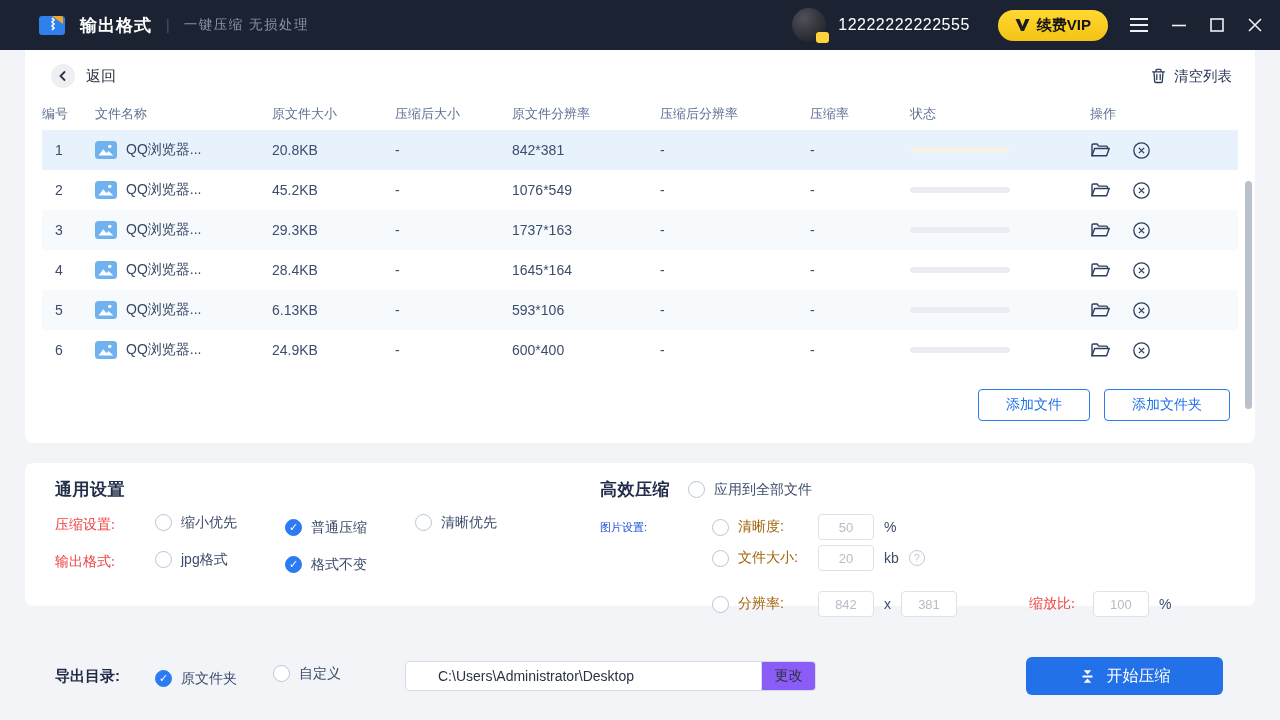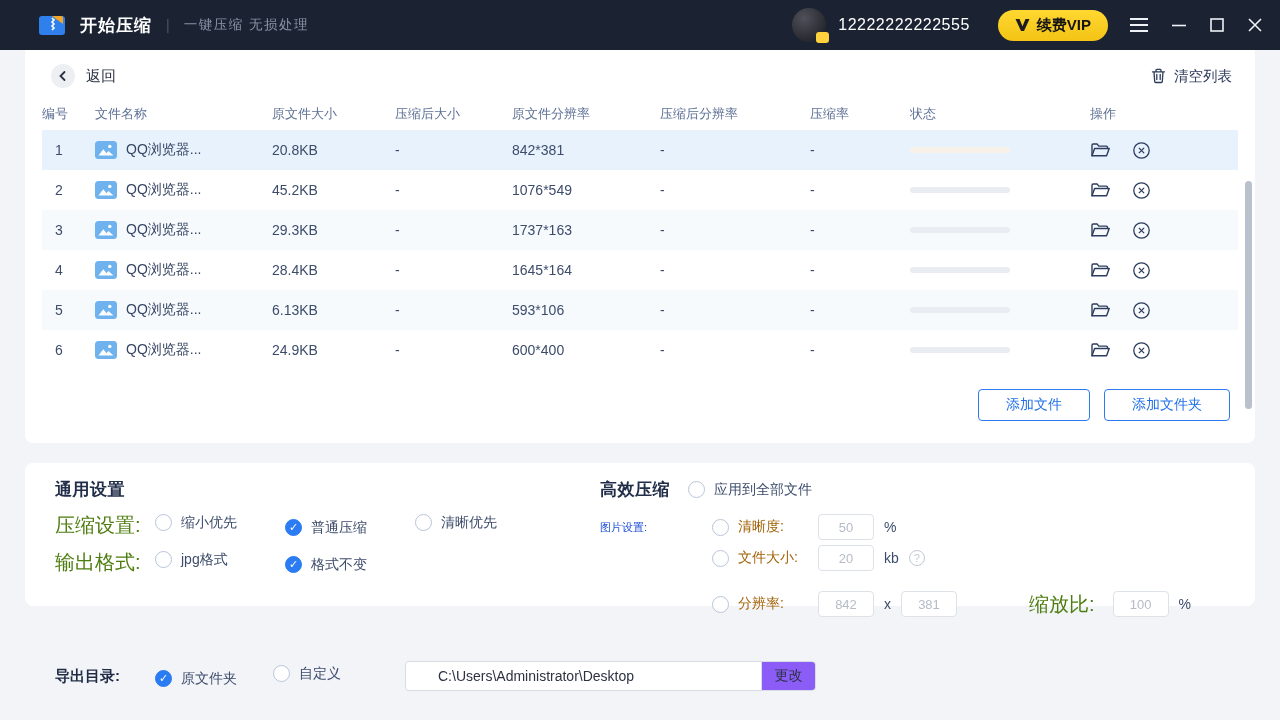--- a/index.html
+++ b/index.html
@@ -62,21 +62,21 @@
   .add-row { display:flex; justify-content:flex-end; gap:14px; padding:19px 25px 22px 0; }
   .add-btn { height:32px; padding:0 27px; background:#fff; border:1px solid #2b7bf3; border-radius:4px;
             color:#2270e8; font-size:14px; cursor:pointer; font-family:inherit; }
 
   
   .panel.settings { display:flex; padding:15px 30px 18px; height:143px; }
   .col-left { width:545px; }
   .col-right { flex:1; }
   .sec-title { font-size:17px; font-weight:bold; color:#222e49; letter-spacing:.5px; }
   .form-row { display:flex; align-items:center; margin-top:11px; height:26px; }
-  .form-label { width:100px; color:#4d7c0f; font-size:20px; flex:none; }
+  .form-label { width:100px; color:#ef4444; font-size:14px; flex:none;font-family:Liberation Serif, serif; }
   .ritem { display:inline-flex; align-items:center; width:130px; cursor:pointer; }
   .radio { width:17px; height:17px; border-radius:50%; border:1px solid #b9c4da; background:#fff;
            display:inline-flex; align-items:center; justify-content:center; margin-right:9px; flex:none;
            color:#fff; font-size:11px; font-weight:bold; line-height:1; }
   .radio.on { background:#2b7bf3; border-color:#2b7bf3; }
   .rlabel { color:#3d4c6b; font-size:14px; }
   .eff-head { display:flex; align-items:center; }
   .eff-head .sec-title { margin-right:18px; }
   .img-label { width:112px; color:#1d4ed8; font-size:11px; flex:none; }
   .img-indent { margin-left:112px; }
@@ -108,21 +108,21 @@
 <body>
 
 <header class="titlebar">
   <span class="logo">
     <svg width="28" height="24" viewBox="0 0 28 24">
       <rect x="1" y="3" width="26" height="19" rx="3" fill="#2f80ed"></rect>
       <path d="M14 3 h9 a2 2 0 0 1 2 2 v6 Z" fill="#f6a623"></path>
       <path d="M14 5 l2 2 -2 2 2 2 -2 2 2 2 -2 2" stroke="#fff" stroke-width="1.6" fill="none"></path>
     </svg>
   </span>
-  <span class="app-name">开始压缩</span>
+  <span class="app-name">输出格式</span>
   <span class="tb-sep">|</span>
   <span class="tagline">一键压缩 无损处理</span>
 
   <div class="tb-right">
     <span class="avatar">
         <span class="avatar-badge"></span>
       </span>
     <span class="phone">12222222222555</span>
     <button class="vip-btn">
       <svg width="15" height="14" viewBox="0 0 15 14">
@@ -479,13 +479,21 @@
         <span class="radio on">✓</span>
         <span class="rlabel">原文件夹</span>
       </span><span class="ritem">
         <span class="radio"></span>
         <span class="rlabel">自定义</span>
       </span></span>
   <span class="path-group">
     <input class="path-input" value="C:\Users\Administrator\Desktop" style="">
     <button class="change-btn">更改</button>
   </span>
+  <button class="start-btn">
+    <svg width="17" height="17" viewBox="0 0 18 18" fill="#fff">
+      <polygon points="5,2.5 13,2.5 9,7"></polygon>
+      <rect x="3.5" y="8" width="11" height="2" rx="1"></rect>
+      <polygon points="9,11 13,15.5 5,15.5"></polygon>
+    </svg>
+    <span>开始压缩</span>
+  </button>
 </footer>
 
 </body></html>

